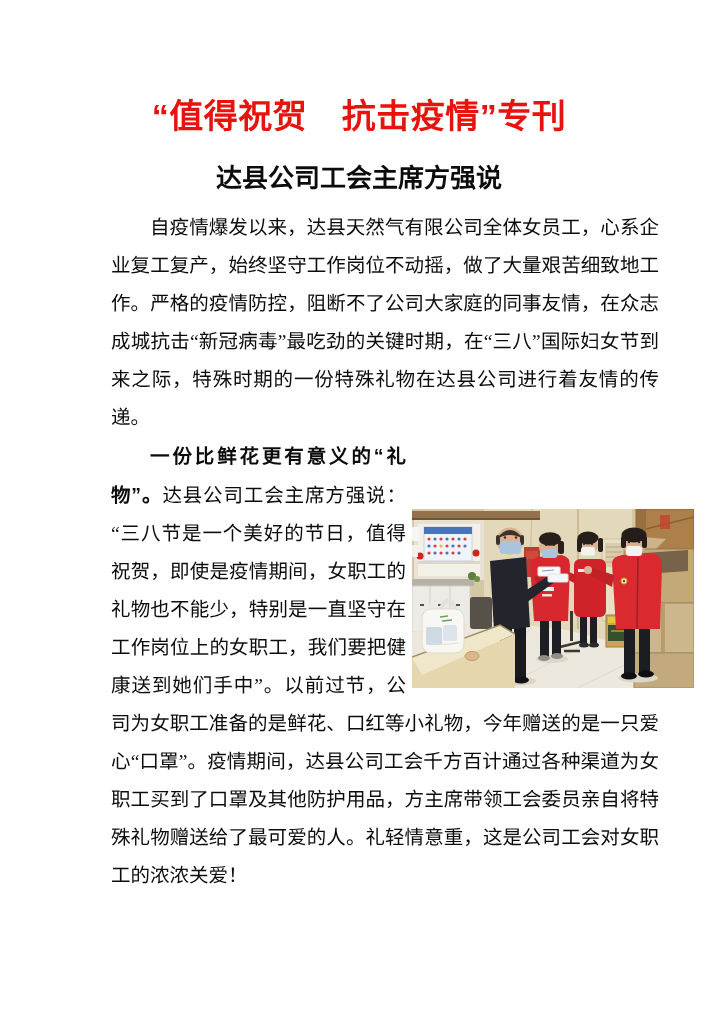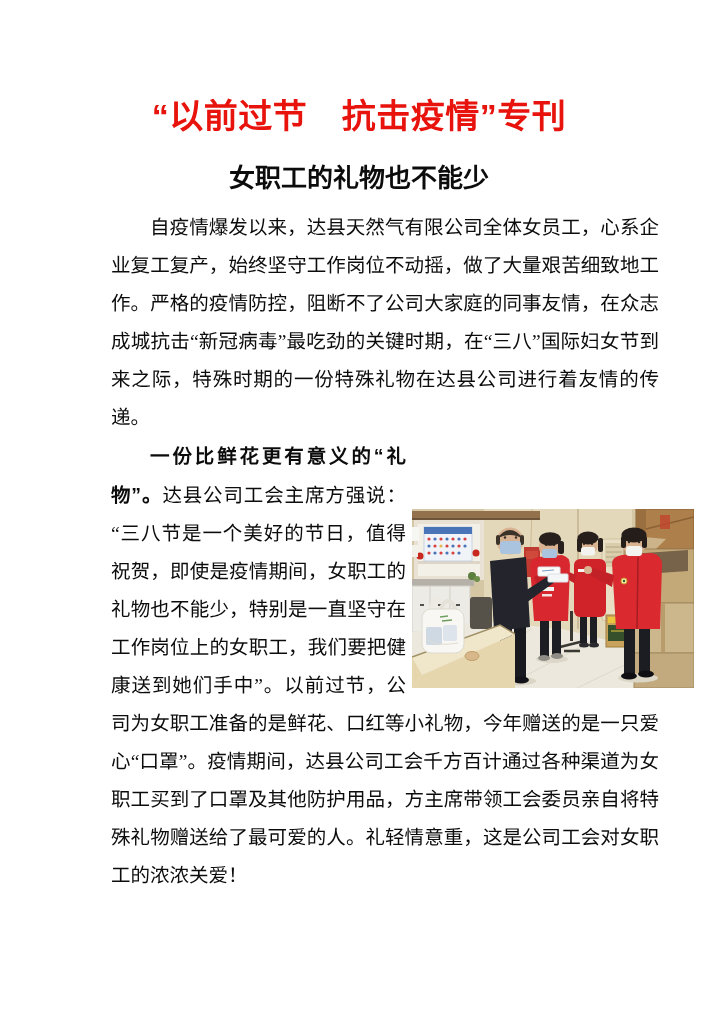--- a/index.html
+++ b/index.html
@@ -46,23 +46,23 @@
     margin:72px -35px 6px 6px;
     display:block;
   }
   .photo-float svg{display:block;width:282px;height:179px;}
 </style>
 </head>
 <body>
 
 <div class="sheet">
 
-  <div class="masthead">“以前过节　抗击疫情”专刊</div>
-
-  <div class="headline">女职工的礼物也不能少</div>
+  <div class="masthead">“值得祝贺　抗击疫情”专刊</div>
+
+  <div class="headline">达县公司工会主席方强说</div>
 
   <div class="content">
     <p><span>自疫情爆发以来，达县天然气有限公司全体女员工，心系企业复工复产，始终坚守工作岗位不动摇，做了大量艰苦细致地工作。严格的疫情防控，阻断不了公司大家庭的同事友情，在众志成城抗击“新冠病毒”最吃劲的关键时期，在“三八”国际妇女节到来之际，特殊时期的一份特殊礼物在达县公司进行着友情的传递。</span></p>
     <p><span class="photo-float">
           <svg viewBox="0 0 282 179" preserveAspectRatio="none" xmlns="http://www.w3.org/2000/svg">
 
       <g>
         <rect x="0" y="0" width="282" height="179" fill="#d5c6a4"></rect>
         <rect x="72" y="0" width="148" height="158" fill="#e4d8ba"></rect>
         <line x1="166" y1="0" x2="166" y2="120" stroke="#c3b28c" stroke-width="1.5"></line>

